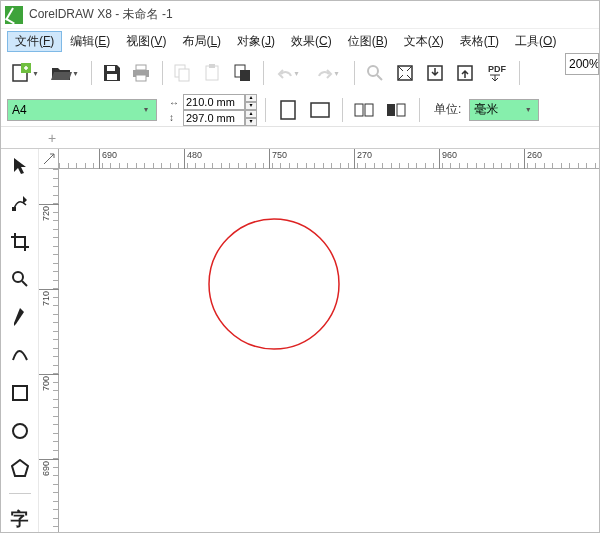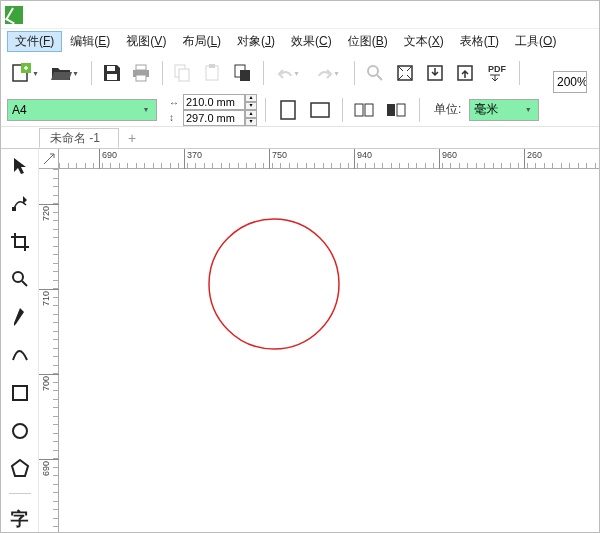--- a/index.html
+++ b/index.html
@@ -12,21 +12,21 @@
   .menubar .mi.active { background: #cfe7fb; border: 1px solid #7fb9e6; padding: 1px 7px; }
   .mi .ul { text-decoration: underline; }
   .toolbar1 { height: 40px; background: #fff; display: flex; align-items: center; padding-left: 6px; gap: 2px; position: relative; }
   .tb-btn { width: 28px; height: 28px; display: flex; align-items: center; justify-content: center; cursor: default; }
   .tb-btn.wide { width: 38px; }
   .sep { width: 1px; height: 24px; background: #ccc; margin: 0 4px; }
   .drop-arrow { width: 8px; font-size: 8px; color: #555; margin-left:1px;}
   .watermark { position: absolute; left: 320px; top: 50px; pointer-events: none; z-index: 50; }
   .watermark .top { font-size: 24px; font-weight: 900; color: #1779d4; text-shadow: 2px 2px 0 #fff; letter-spacing: 1px; font-style: italic; }
   .watermark .bot { font-size: 10px; color: #139dd6; letter-spacing: 2px; font-weight: bold; margin-top: -4px; margin-left: 8px;}
-  .zoombox { position: absolute; right: 12px; top: 0; height: 40px; display: flex; align-items: flex-end; }
+  .zoombox { position: absolute; right: 0; top: 0; height: 40px; display: flex; align-items: flex-start; }
   .zoombox input { width: 34px; height: 22px; font-size: 12px; border: 1px solid #aaa; text-align: left; padding-left: 3px; }
   .toolbar2 { height: 34px; background: #fff; display: flex; align-items: center; padding-left: 6px; gap: 4px; border-bottom: 1px solid #e3e3e3; }
   .combo { height: 22px; border: 1px solid #aaa; background: #86efac; display: flex; align-items: center; font-size: 12px; padding: 0 4px; }
   .combo.size { width: 150px; justify-content: space-between; }
   .dim-group { display: flex; flex-direction: column; margin-left: 8px; }
   .dim-row { display: flex; align-items: center; height: 16px; }
   .dim-ico { width: 14px; font-size: 10px; color: #444; }
   .dim-input { width: 62px; height: 16px; border: 1px solid #aaa; font-size: 11px; padding-left: 2px; }
   .spinner { width: 12px; display: flex; flex-direction: column; }
   .spinner .sp { height: 8px; border: 1px solid #aaa; font-size: 6px; line-height: 5px; text-align: center; background: #f4f4f4; }
@@ -49,20 +49,21 @@
   .ruler-v .sub { position: absolute; left: 14px; width: 6px; border-top: 1px solid #aaa; }
   .ruler-corner { position: absolute; left: 0; top: 0; width: 20px; height: 20px; border-right: 1px solid #aaa; border-bottom: 1px solid #aaa; background: #fff; display:flex; align-items:center; justify-content:center;}
   .canvas { position: absolute; left: 20px; top: 20px; right: 0; bottom: 0; background: #fff; overflow: hidden; }
   svg { display: block; }
 </style>
 </head>
 <body>
 
 <div class="titlebar">
   <div class="logo"></div>
+  <span>CorelDRAW X8 - 未命名 -1</span>
 </div>
 
 <div class="menubar">
   <div class="mi active"><span>文件</span>(<span class="ul">F</span>)</div>
   <div class="mi"><span>编辑</span>(<span class="ul">E</span>)</div>
   <div class="mi"><span>视图</span>(<span class="ul">V</span>)</div>
   <div class="mi"><span>布局</span>(<span class="ul">L</span>)</div>
   <div class="mi"><span>对象</span>(<span class="ul">J</span>)</div>
   <div class="mi"><span>效果</span>(<span class="ul">C</span>)</div>
   <div class="mi"><span>位图</span>(<span class="ul">B</span>)</div>
@@ -227,21 +228,20 @@
   </div>
   <div class="sep"></div>
   <span class="units-label">单位:</span>
   <div class="combo" style="width:70px;margin-left:4px;justify-content:space-between">
     <span>毫米</span>
     <span class="drop-arrow">▾</span>
   </div>
 </div>
 
 <div class="tabbar">
-  <div class="tab"><span>未命名 -1</span></div>
   <div class="tab-add">+</div>
 </div>
 
 <div class="workarea">
 
   <div class="tool-vertical">
     <div class="tv-btn">
       <svg width="16" height="20">
           <path d="M2 2 l0 14 l4 -4 l3 6 l3 -1 l-3 -6 l5 0 z" fill="#222"></path>
         </svg>
@@ -299,27 +299,27 @@
     <div class="ruler-corner">
       <svg width="12" height="12">
           <path d="M1 11 L11 1 M7 1 h4 v4" stroke="#666" fill="none"></path>
         </svg>
     </div>
     <div class="ruler-h">
       <div class="tick" style="left:40px">
           <span>690</span>
         </div>
       <div class="tick" style="left:125px">
-          <span>370</span>
+          <span>480</span>
         </div>
       <div class="tick" style="left:210px">
           <span>750</span>
         </div>
       <div class="tick" style="left:295px">
-          <span>940</span>
+          <span>270</span>
         </div>
       <div class="tick" style="left:380px">
           <span>960</span>
         </div>
       <div class="tick" style="left:465px">
           <span>260</span>
         </div>
 
     <div class="sub" style="left: 0px;"></div>
         <div class="sub" style="left: 8.5px;"></div>

